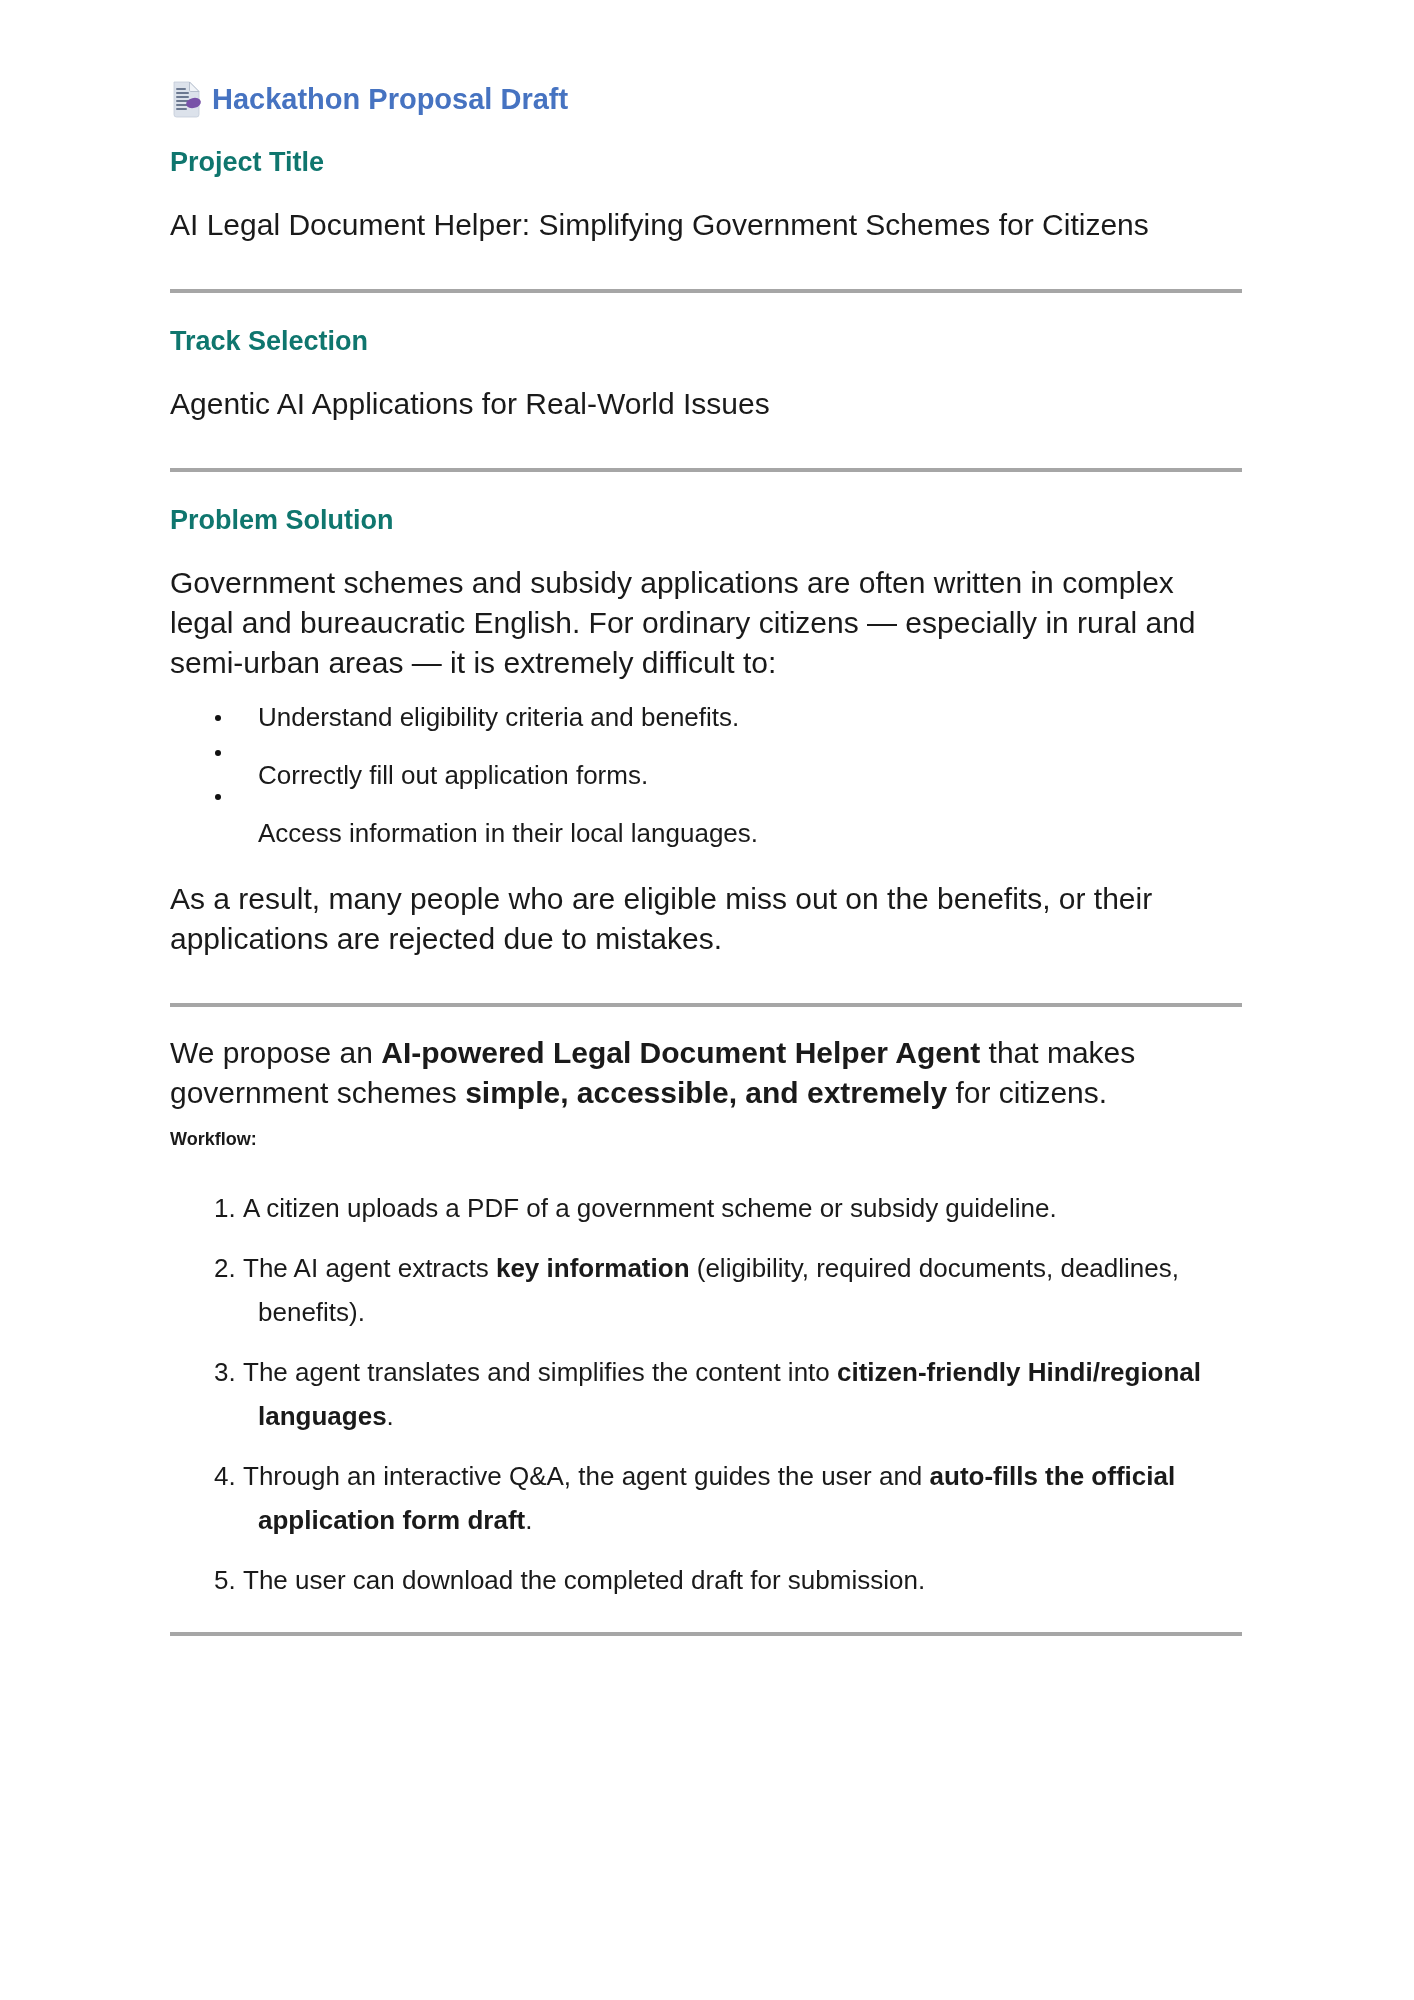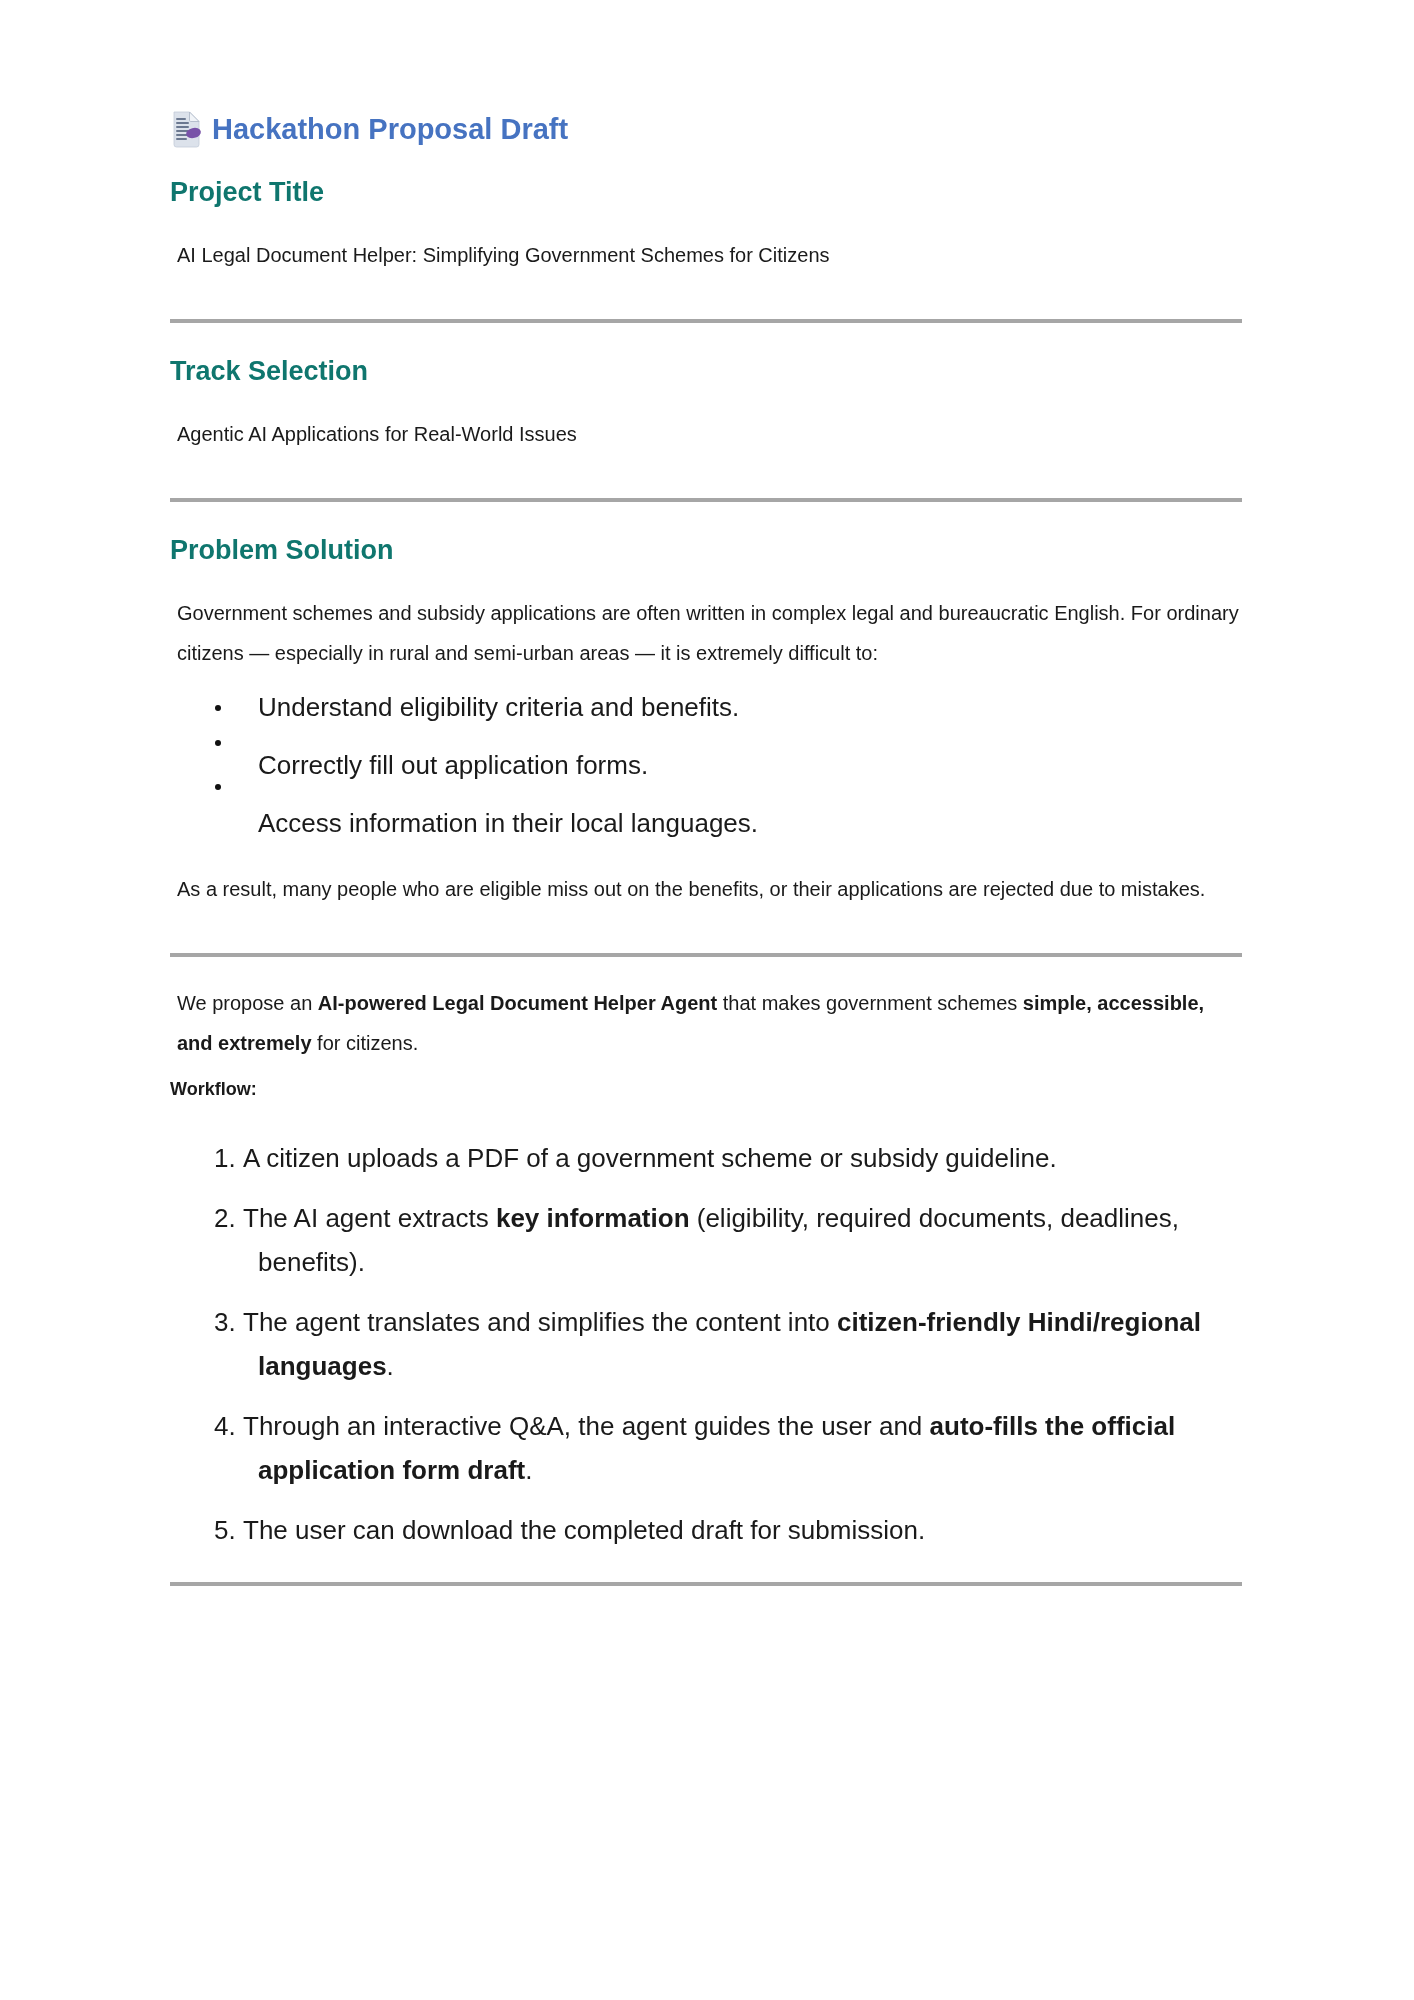--- a/index.html
+++ b/index.html
@@ -11,21 +11,21 @@
     background: #ffffff;
     overflow: hidden;
     font-family: "Liberation Sans", sans-serif;
     color: #1a1a1a;
   }
   .content {
     position: absolute;
     left: 170px;
     top: 0;
     width: 1072px;
-    padding-top: 110px;
+    padding-top: 80px;
   }
   
   .doc-title {
     display: flex;
     align-items: center;
     gap: 9px;
     height: 38px;
   }
   .doc-title .icon { width: 33px; height: 38px; flex: 0 0 auto; }
   .doc-title .title-text {
@@ -39,23 +39,23 @@
   .sec-heading {
     font-size: 27px;
     font-weight: bold;
     line-height: 33px;
     color: #0f766e;
     margin: 28px 0 0 0;
   }
   .sec-heading.after-rule { margin-top: 32px; }
   
   .body-text {
-    font-size: 20px;
+    font-size: 30px;
     line-height: 40px;
-    margin: 26px 0 0 7px;
+    margin: 26px 0 0 0;
     color: #1a1a1a;
   }
   .body-text b, .steps b { font-weight: bold; }
   
   .rule {
     height: 4px;
     border: none;
     background: var(--rule_color, #a6a6a6);
     margin: 44px 0 0 0;
     width: 100%;

